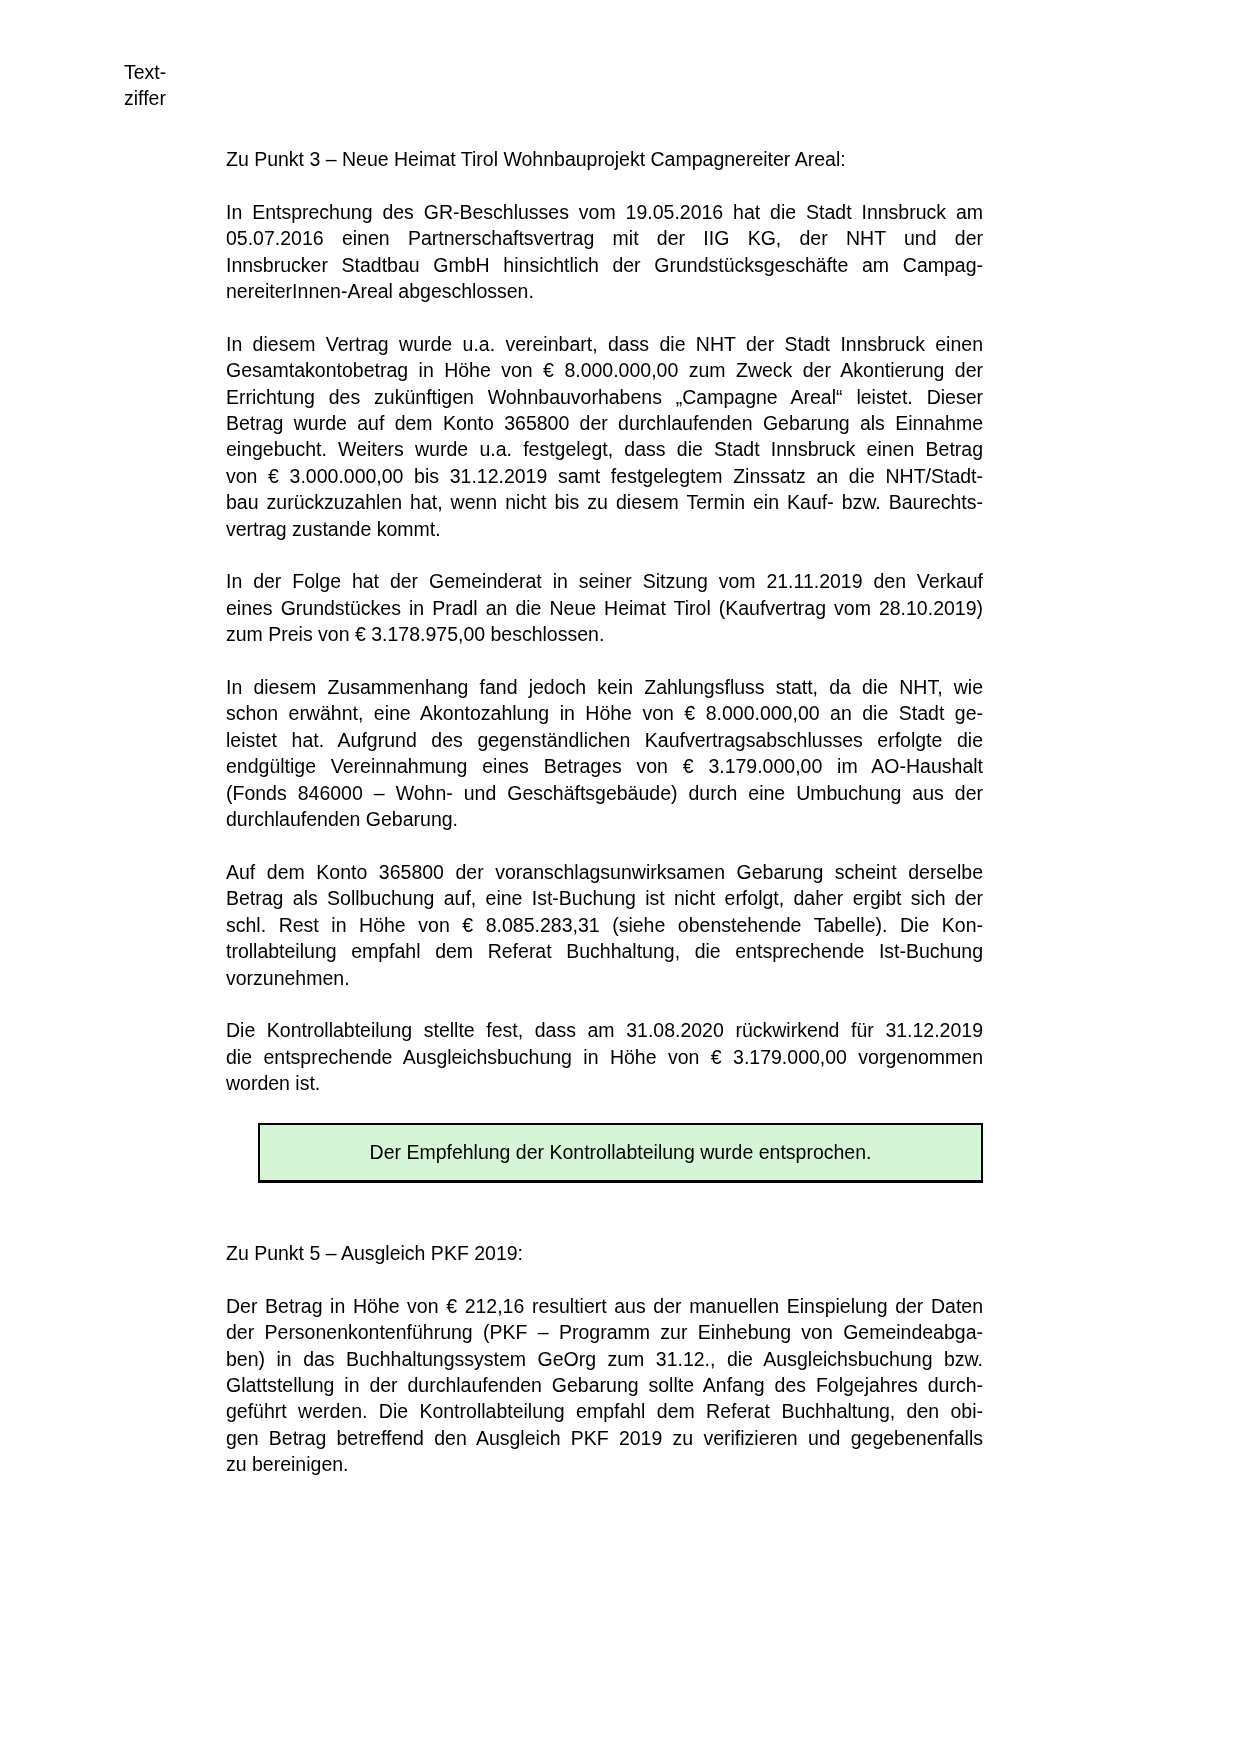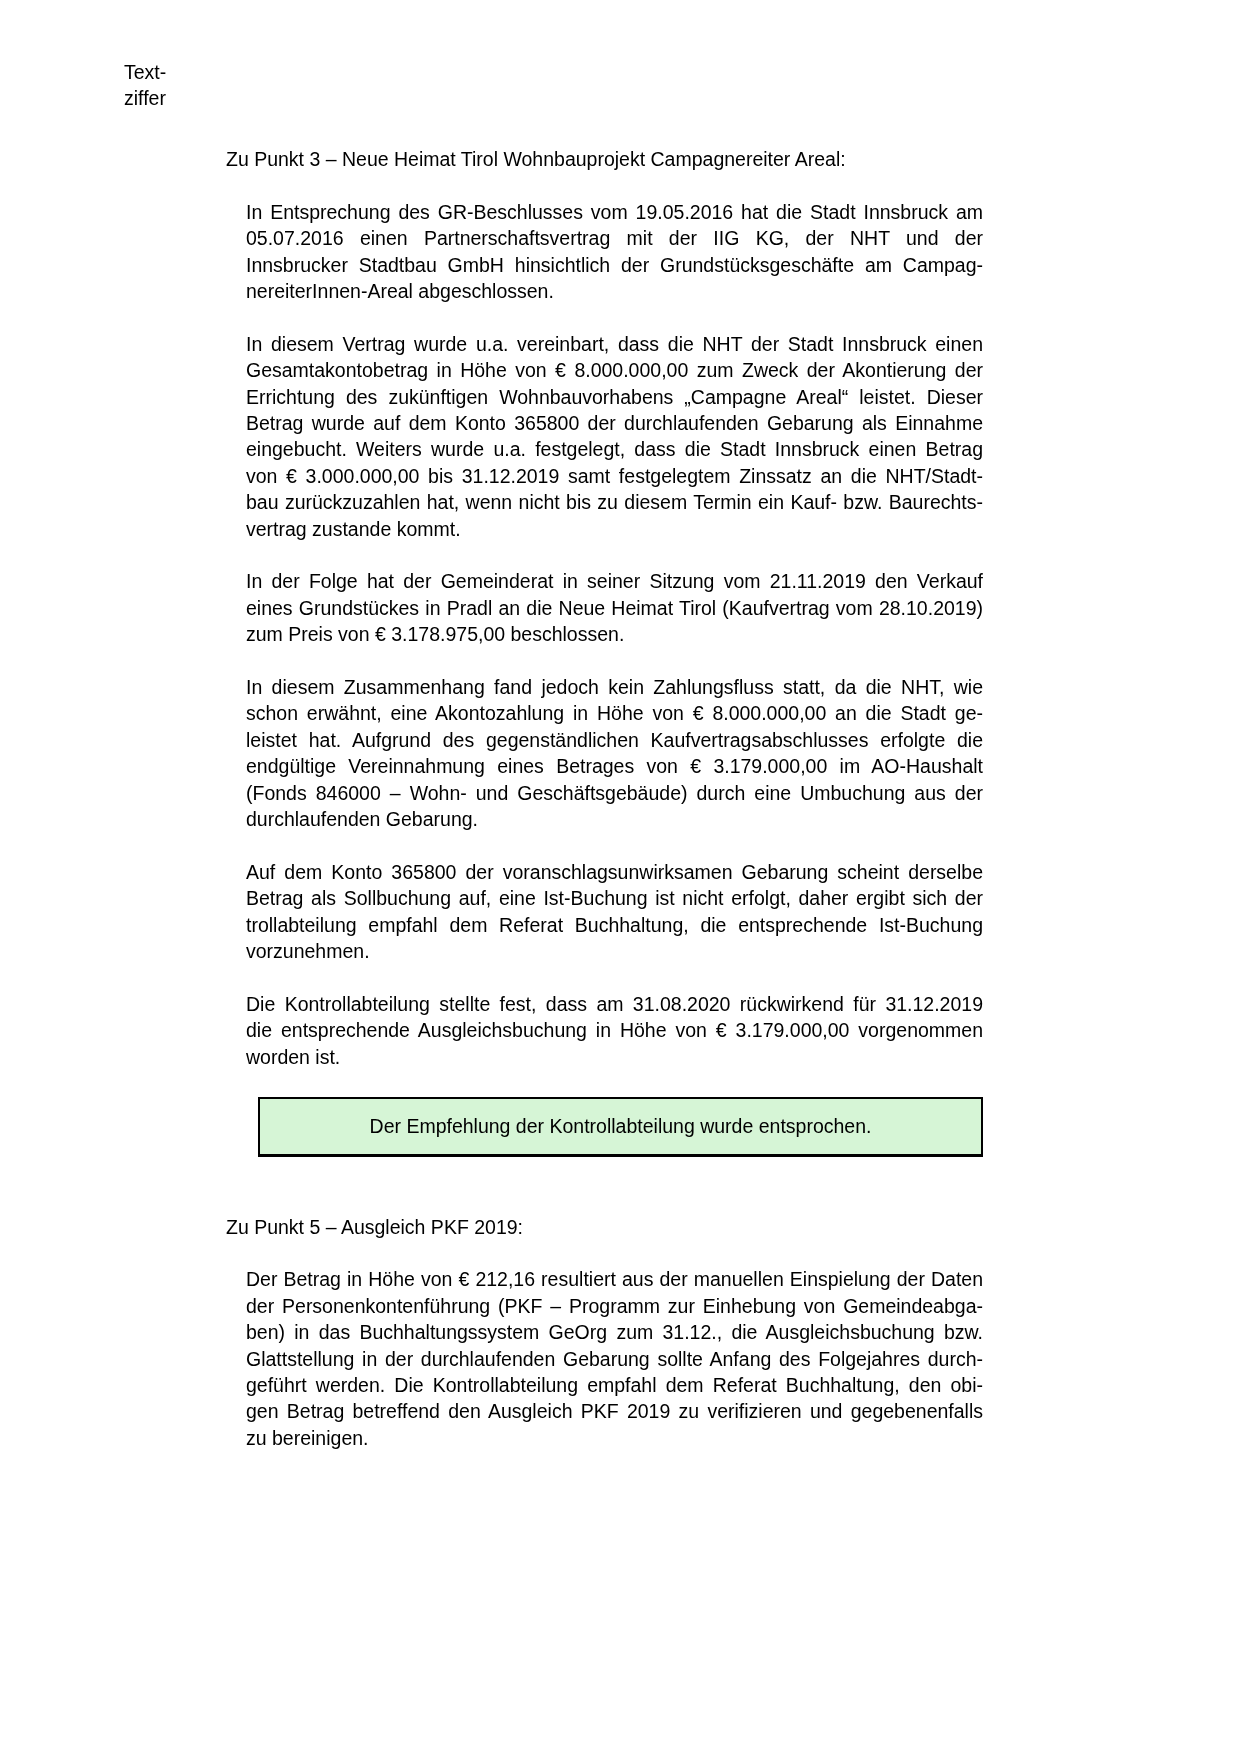--- a/index.html
+++ b/index.html
@@ -32,21 +32,20 @@
     font-weight: normal;
     margin: 0 0 26.4px 0;
   }
   .body-paragraph {
     margin: 0 0 26.4px 0;
   }
   .jline {
     display: block;
     text-align: justify;
     text-align-last: justify;
-    margin-left: 20px;
   }
   .jline.last {
     text-align-last: left;
   }
   .callout {
     border: 2px solid #000000;
     border-bottom-width: 3px;
     height: 55px;
     display: flex;
     align-items: center;
@@ -111,20 +110,21 @@
         <span class="jline">In diesem Zusammenhang fand jedoch kein Zahlungsfluss statt, da die NHT, wie</span>
         <span class="jline">schon erwähnt, eine Akontozahlung in Höhe von € 8.000.000,00 an die Stadt ge-</span>
         <span class="jline">leistet hat. Aufgrund des gegenständlichen Kaufvertragsabschlusses erfolgte die</span>
         <span class="jline">endgültige Vereinnahmung eines Betrages von € 3.179.000,00 im AO-Haushalt</span>
         <span class="jline">(Fonds 846000 – Wohn- und Geschäftsgebäude) durch eine Umbuchung aus der</span>
         <span class="jline last">durchlaufenden Gebarung.</span>
       </p>
       <p class="body-paragraph">
         <span class="jline">Auf dem Konto 365800 der voranschlagsunwirksamen Gebarung scheint derselbe</span>
         <span class="jline">Betrag als Sollbuchung auf, eine Ist-Buchung ist nicht erfolgt, daher ergibt sich der</span>
+        <span class="jline">schl. Rest in Höhe von € 8.085.283,31 (siehe obenstehende Tabelle). Die Kon-</span>
         <span class="jline">trollabteilung empfahl dem Referat Buchhaltung, die entsprechende Ist-Buchung</span>
         <span class="jline last">vorzunehmen.</span>
       </p>
       <p class="body-paragraph">
         <span class="jline">Die Kontrollabteilung stellte fest, dass am 31.08.2020 rückwirkend für 31.12.2019</span>
         <span class="jline">die entsprechende Ausgleichsbuchung in Höhe von € 3.179.000,00 vorgenommen</span>
         <span class="jline last">worden ist.</span>
       </p>
       <div class="callout" style="background: rgb(214, 245, 214); border-color: rgb(0, 0, 0); margin-left: 32px;">
         <span class="callout-text">Der Empfehlung der Kontrollabteilung wurde entsprochen.</span>

